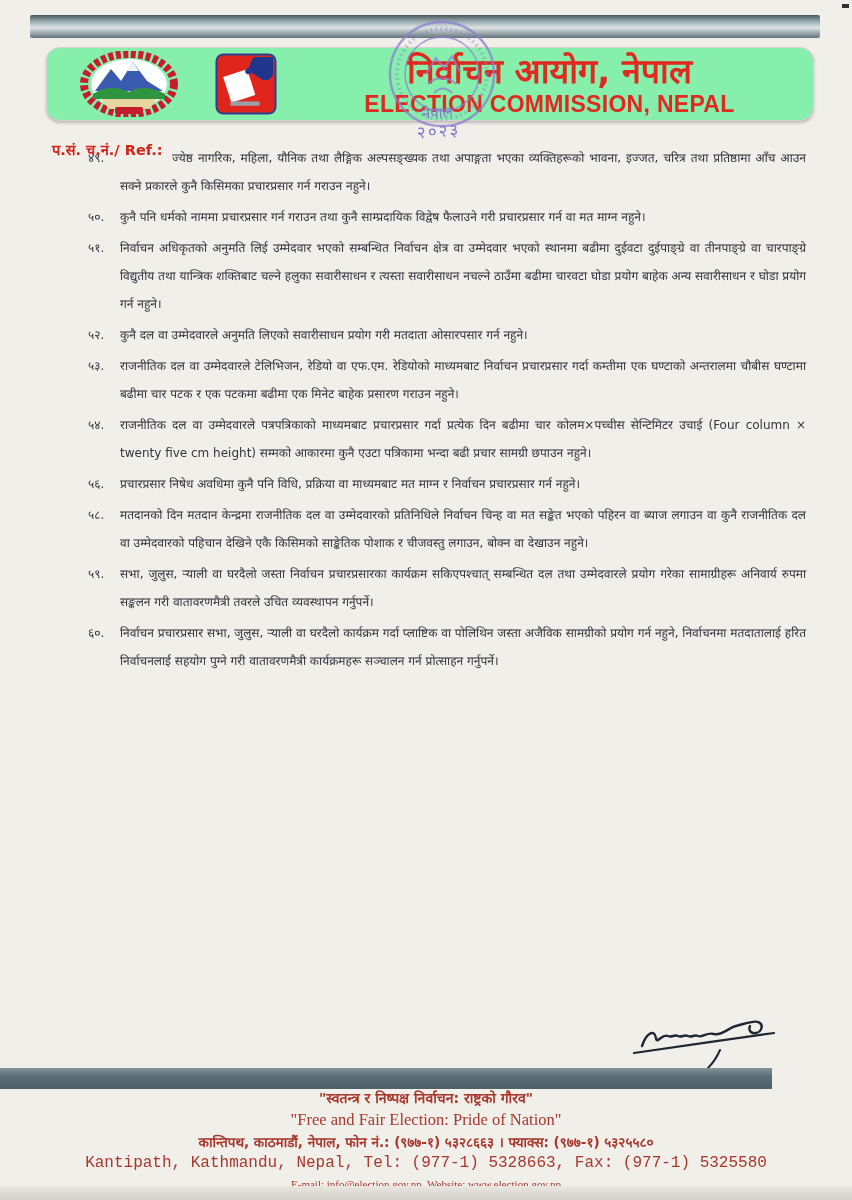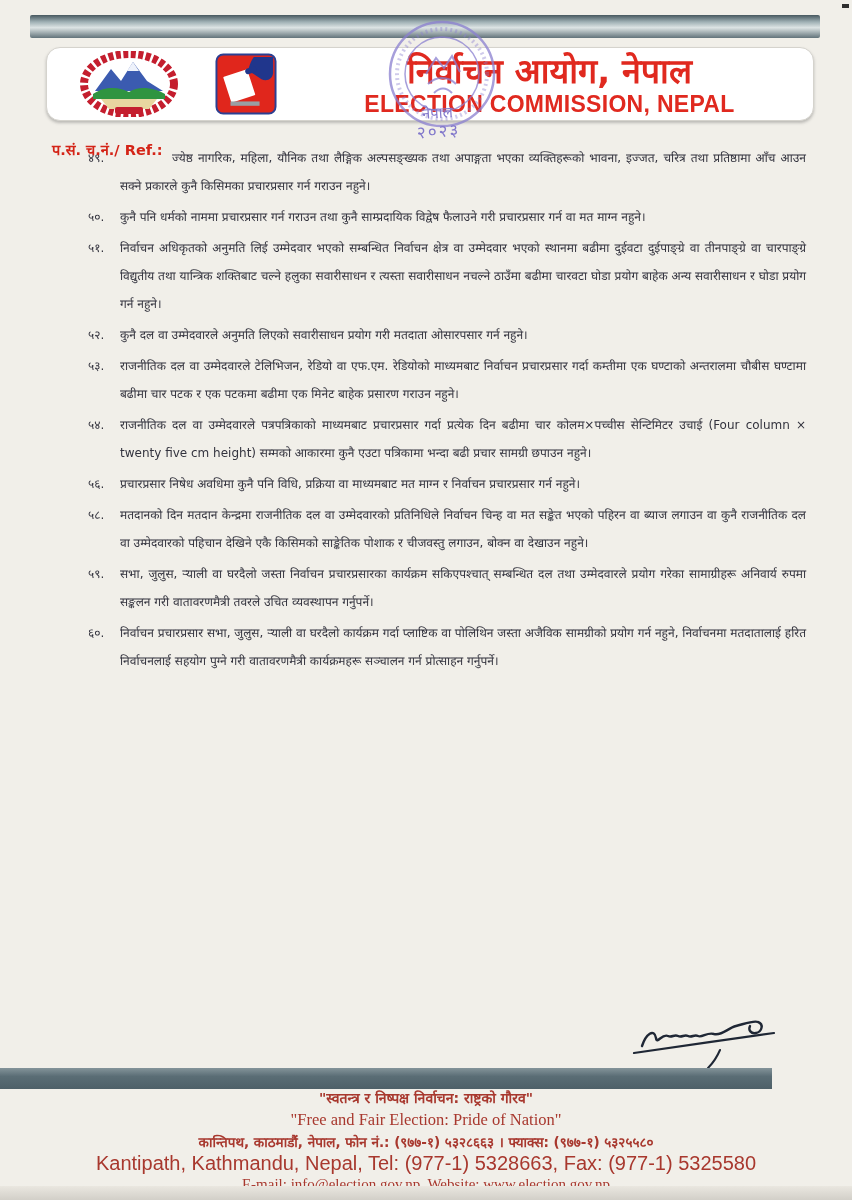--- a/index.html
+++ b/index.html
@@ -3,21 +3,21 @@
 <meta charset="utf-8">
 <style>
   html,body { margin:0; padding:0; background:#e7e4de; }
   .page { position:relative; width:852px; height:1200px; margin:0 auto; background:#f1efe9;
           overflow:hidden; font-family:"DejaVu Sans", sans-serif; }
 
   .top-bar { position:absolute; left:30px; top:15px; width:790px; height:23px; border-radius:2px;
              background:linear-gradient(180deg,#47585f 0%,#9fb0b4 30%,#dde4e4 55%,#62737a 100%); }
   .corner-mark { position:absolute; left:842px; top:4px; width:7px; height:4px; background:#2f2f2f; }
 
-  .header-box { position:absolute; left:46px; top:47px; width:766px; height:72px; background:#ffffff;
+  .header-box { position:absolute; left:46px; top:47px; width:766px; height:72px; background:#86efac;
                 border:1px solid #d5d3cd; border-radius:14px; box-shadow:0 2px 3px rgba(90,90,90,.35); }
   .emblem { position:absolute; left:30px; top:3px; width:104px; height:66px; }
   .ec-logo { position:absolute; left:168px; top:5px; width:62px; height:62px; }
   .titles { position:absolute; left:250px; top:3px; width:505px; text-align:center; color:#e0291f; }
   .title-np { font-size:34px; font-weight:bold; line-height:41px; white-space:nowrap; }
   .title-en { font-family:"Liberation Sans", sans-serif; font-size:23px; font-weight:800;
               letter-spacing:.3px; line-height:24px; white-space:nowrap; }
 
   .stamp { position:absolute; left:383px; top:16px; width:120px; height:120px; z-index:5; opacity:.75; }
   .stamp-text { position:absolute; left:393px; top:105px; width:90px; text-align:center;
@@ -35,22 +35,22 @@
   .rule:first-child .rule-text { display:block; text-indent:52px; }
 
   .signature { position:absolute; left:628px; top:1006px; width:150px; height:62px; }
 
   .footer-bar { position:absolute; left:0; top:1068px; width:772px; height:21px;
                 background:linear-gradient(180deg,#84949a 0%,#5a6d75 40%,#4e6068 100%); }
   .footer { position:absolute; left:0; top:1088px; width:852px; text-align:center; color:#a8382e; }
   .f-np1 { font-size:14px; font-weight:bold; line-height:21px; }
   .f-en1 { font-family:"Liberation Serif", serif; font-size:16.5px; line-height:22px; }
   .f-np2 { font-size:13.5px; font-weight:bold; line-height:22px;text-align:center; }
-  .f-en2 { font-family:Liberation Sans, sans-serif; font-size:20px; line-height:21px; }
-  .f-mail { font-family:"Liberation Serif", serif; font-size:15px; line-height:21px; }
+  .f-en2 { font-family:Liberation Mono, monospace; font-size:16px; line-height:21px; }
+  .f-mail { font-family:"Liberation Serif", serif; font-size:11px; line-height:21px; }
 
   .bottom-edge { position:absolute; left:0; top:1186px; width:852px; height:14px;
                  background:linear-gradient(180deg,#eae7e0,#d2cfc8); }
 </style>
 </head>
 <body>
 
 <div class="page">
 
   <div class="top-bar"></div>

